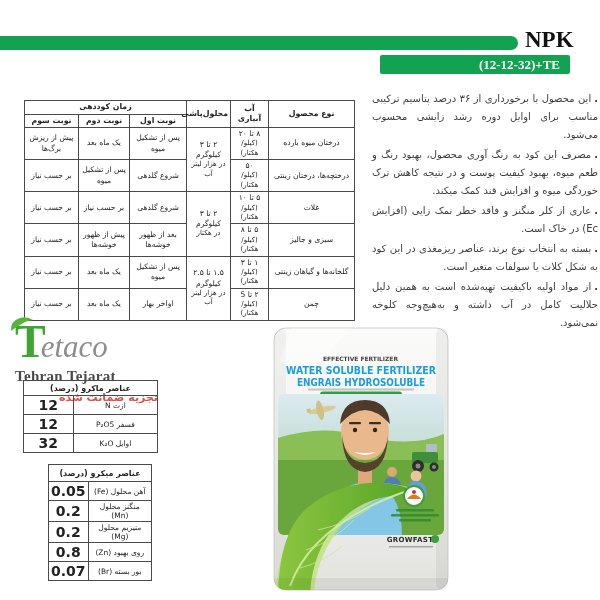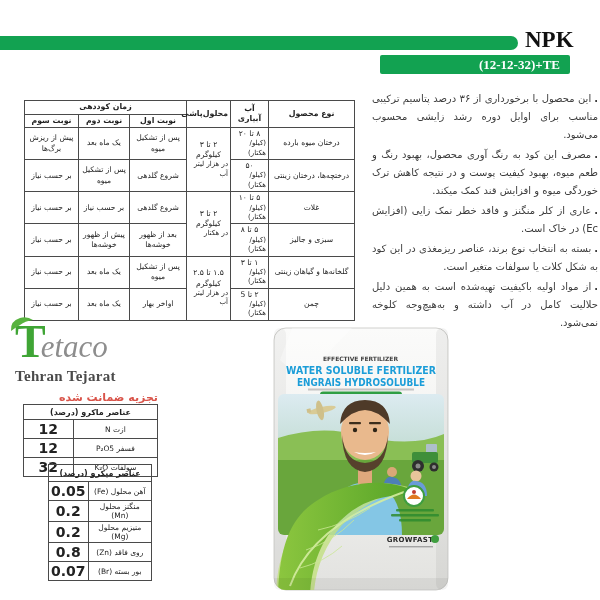--- a/index.html
+++ b/index.html
@@ -21,21 +21,21 @@
   #usage-title{top:82px;right:207px;}
   #analysis-title{top:391px;left:23px;width:135px;text-align:right;}
 
   
   table{border-collapse:collapse;}
   #usage-table{position:absolute;left:24px;top:100px;width:330px;direction:rtl;
                font-size:7.6px;color:#222;table-layout:fixed;}
   #usage-table th,#usage-table td{border:1px solid #4a4a4a;text-align:center;
                vertical-align:middle;padding:1px 2px;line-height:1.35;}
   #usage-table th{font-weight:bold;font-size:7.8px;}
-  .unit{display:block;font-size:7px;text-align:right;}
+  .unit{display:block;font-size:7px;}
 
   
   #description{position:absolute;left:372px;top:90px;width:226px;direction:rtl;
                font-size:10px;line-height:18px;color:#3c3c3c;text-align:justify;}
   #description p{margin:0 0 2px 0;}
   #description .b-dot{font-weight:bold;margin-left:3px;}
 
   
   #brand{position:absolute;left:15px;top:320px;width:150px;}
   .logo-line{position:relative;height:48px;}
@@ -47,21 +47,21 @@
   .brand-sub{font-family:"Liberation Serif",serif;font-weight:bold;font-size:15px;
           color:#4a4a4a;margin-top:0px;letter-spacing:.3px;}
 
   
   .a-table{position:absolute;direction:rtl;color:#222;}
   .a-table th,.a-table td{border:1px solid #4a4a4a;text-align:center;vertical-align:middle;
           padding:1px 2px;}
   .a-table th{font-weight:bold;font-size:8px;}
   .a-table .lbl{font-size:7.5px;}
   .a-table .val{font-weight:bold;font-size:14px;font-family:"DejaVu Sans",sans-serif;}
-  #macro-table{left:23px;top:404px;width:135px;}
+  #macro-table{left:23px;top:380px;width:135px;}
   #macro-table td,#macro-table th{height:12px;}
   #micro-table{left:48px;top:464px;width:104px;}
   #micro-table td,#micro-table th{height:14px;}
 
   
   #packet{position:absolute;left:262px;top:320px;width:196px;height:278px;}
 </style>
 </head>
 <body>
 
@@ -174,21 +174,21 @@
         </tr>
     <tr>
       <td class="lbl">ازت N</td>
       <td class="val">12</td>
     </tr>
     <tr>
       <td class="lbl">فسفر P₂O5</td>
       <td class="val">12</td>
     </tr>
     <tr>
-      <td class="lbl">سولفات K₂O</td>
+      <td class="lbl">اوایل K₂O</td>
       <td class="val">32</td>
     </tr>
   </tbody>
     </table>
 
   <table id="micro-table" class="a-table">
     <colgroup>
         <col style="width:67px">
         <col style="width:37px">
       </colgroup>
@@ -202,21 +202,21 @@
     </tr>
     <tr>
       <td class="lbl">منگنز محلول (Mn)</td>
       <td class="val">0.2</td>
     </tr>
     <tr>
       <td class="lbl">منیزیم محلول (Mg)</td>
       <td class="val">0.2</td>
     </tr>
     <tr>
-      <td class="lbl">روی فاقد (Zn)</td>
+      <td class="lbl">روی بهبود (Zn)</td>
       <td class="val">0.8</td>
     </tr>
     <tr>
       <td class="lbl">بور بسته (Br)</td>
       <td class="val">0.07</td>
     </tr>
   </tbody>
     </table>
 
   <div id="packet">

